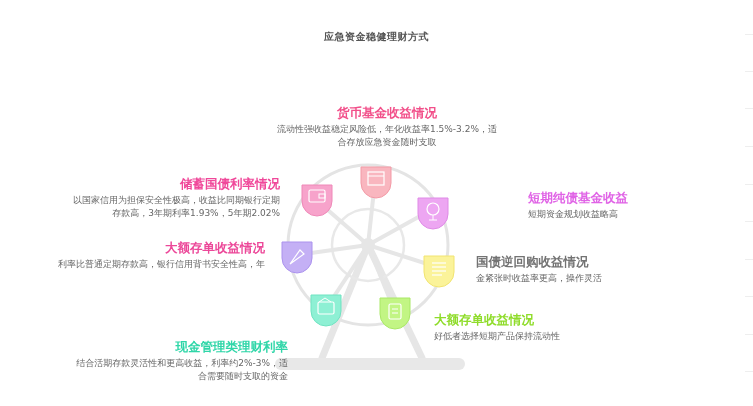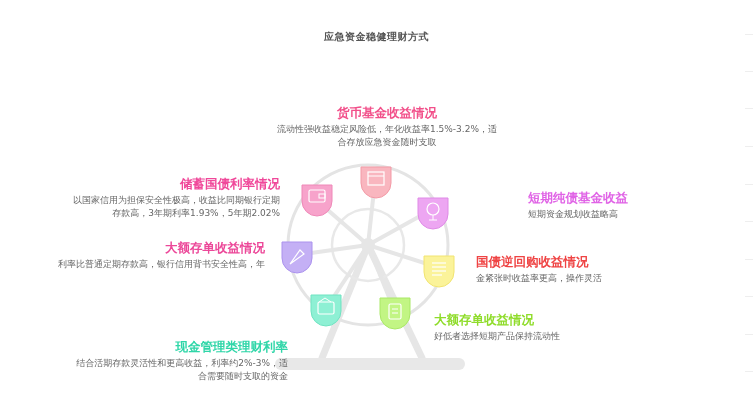--- a/index.html
+++ b/index.html
@@ -103,21 +103,21 @@
   <div class="head" style="color:#e063e6;">短期纯债基金收益</div>
   <div>短期资金规划收益略高</div>
 </div>
 
 <div class="block right-align" style="left:15px; top:239px; width:250px;">
   <div class="head" style="color:#ec4899;">大额存单收益情况</div>
   <div>利率比普通定期存款高，银行信用背书安全性高，年</div>
 </div>
 
 <div class="block left-align" style="left:476px; top:253px; width:250px;">
-  <div class="head" style="color:#ef4444;">国债逆回购收益情况</div>
+  <div class="head" style="color:#737373;">国债逆回购收益情况</div>
   <div>金紧张时收益率更高，操作灵活</div>
 </div>
 
 <div class="block right-align" style="left:38px; top:304px; width:250px;">
   <div class="head" style="color:#2fd6a8;margin-top:34px;">现金管理类理财利率</div>
   <div>结合活期存款灵活性和更高收益，利率约2%-3%，适</div>
   <div>合需要随时支取的资金</div>
 </div>
 
 <div class="block left-align" style="left:434px; top:311px; width:250px;">

